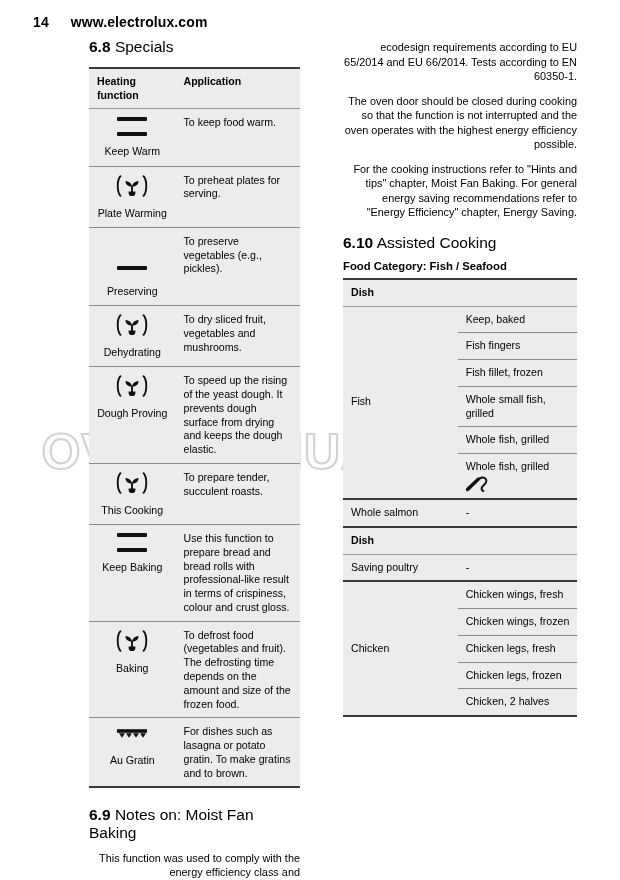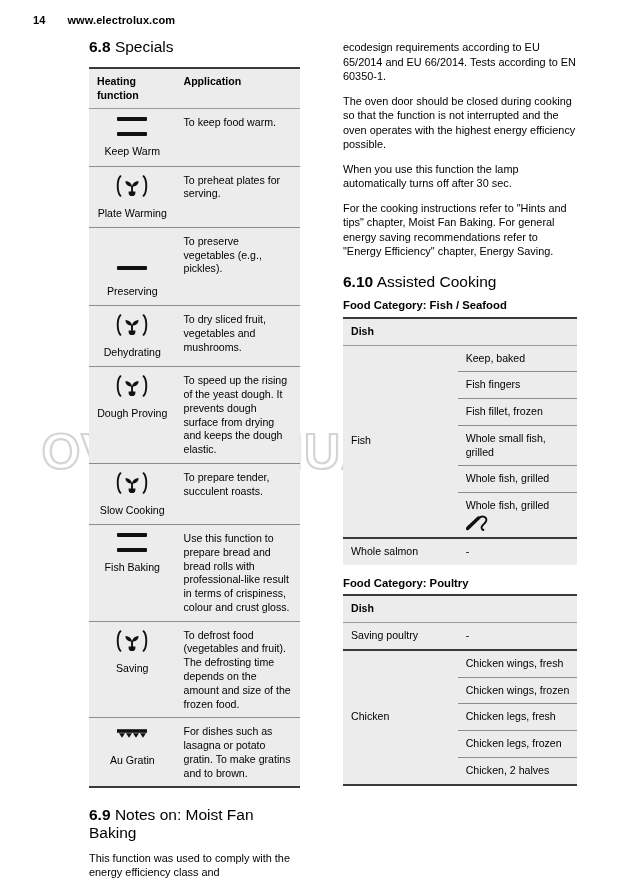--- a/index.html
+++ b/index.html
@@ -15,21 +15,21 @@
     width: 620px; height: 880px;
     overflow: hidden;
     background: #fff;
   }
 
   
   .pg-header {
     position: absolute;
     top: 14px; left: 33px;
     display: flex; align-items: baseline; gap: 22px;
-    font-size: 11px; font-weight: bold;
+    font-size: 14px; font-weight: bold;
     letter-spacing: .1px;
   }
 
   
   .col-left {
     position: absolute;
     top: 38px; left: 89px; width: 211px;
   }
   .col-right {
     position: absolute;
@@ -49,20 +49,21 @@
     font-size: 11.3px;
     font-weight: bold;
     line-height: 1.2;
   }
 
   
   p.body {
     margin: 0 0 10px 0;
     font-size: 10.9px;
     line-height: 1.33;
+    text-align: right;
   }
   p.body:last-child { margin-bottom: 0; }
 
   
   table.t {
     width: 100%;
     border-collapse: collapse;
     background: #ececec;
     font-size: 10.6px;
   }
@@ -249,49 +250,49 @@
             <span class="icon-wrap icon-fan">
               <svg width="34" height="24" viewBox="0 0 34 24">
                 <path d="M5.5 2.2 C1.8 6.0 1.8 18.0 5.5 21.8" fill="none" stroke="#111" stroke-width="1.9" stroke-linecap="round"></path>
                 <path d="M28.5 2.2 C32.2 6.0 32.2 18.0 28.5 21.8" fill="none" stroke="#111" stroke-width="1.9" stroke-linecap="round"></path>
                 <path d="M17 12.6 C17 10.4 14.6 7.2 10.6 7.0 C10.0 10.4 13.2 12.6 17 12.6 Z" fill="#111"></path>
                 <path d="M17 12.6 C17 10.4 19.4 7.2 23.4 7.0 C24.0 10.4 20.8 12.6 17 12.6 Z" fill="#111"></path>
                 <rect x="16.1" y="12.0" width="1.9" height="6.2" fill="#111"></rect>
                 <path d="M13.6 17.6 h6.8 v1.1 a3.4 3.4 0 0 1 -6.8 0 Z" fill="#111"></path>
               </svg>
             </span>
-            <span class="fn-label">Slow Cooking</span>
+            <span class="fn-label">This Cooking</span>
           </td>
           <td class="app">To prepare tender, succulent roasts.</td>
         </tr>
 
         <tr>
           <td class="fn">
             <span class="icon-wrap">
               <span class="bar"></span>
                 <span class="bar"></span>
             </span>
-            <span class="fn-label">Fish Baking</span>
+            <span class="fn-label">Keep Baking</span>
           </td>
           <td class="app">Use this function to prepare bread and bread rolls with professional-like result in terms of crispiness, colour and crust gloss.</td>
         </tr>
 
         <tr>
           <td class="fn">
             <span class="icon-wrap icon-fan">
               <svg width="34" height="24" viewBox="0 0 34 24">
                 <path d="M5.5 2.2 C1.8 6.0 1.8 18.0 5.5 21.8" fill="none" stroke="#111" stroke-width="1.9" stroke-linecap="round"></path>
                 <path d="M28.5 2.2 C32.2 6.0 32.2 18.0 28.5 21.8" fill="none" stroke="#111" stroke-width="1.9" stroke-linecap="round"></path>
                 <path d="M17 12.6 C17 10.4 14.6 7.2 10.6 7.0 C10.0 10.4 13.2 12.6 17 12.6 Z" fill="#111"></path>
                 <path d="M17 12.6 C17 10.4 19.4 7.2 23.4 7.0 C24.0 10.4 20.8 12.6 17 12.6 Z" fill="#111"></path>
                 <rect x="16.1" y="12.0" width="1.9" height="6.2" fill="#111"></rect>
                 <path d="M13.6 17.6 h6.8 v1.1 a3.4 3.4 0 0 1 -6.8 0 Z" fill="#111"></path>
               </svg>
             </span>
-            <span class="fn-label">Saving</span>
+            <span class="fn-label">Baking</span>
           </td>
           <td class="app">To defrost food (vegetables and fruit). The defrosting time depends on the amount and size of the frozen food.</td>
         </tr>
 
         <tr>
           <td class="fn">
             <span class="icon-wrap icon-gratin">
               <svg width="34" height="15" viewBox="0 0 34 15">
                 <rect x="2" y="1.2" width="30" height="3.6" fill="#111"></rect>
                 <path d="M4.0 5.2 h6.0 l-3.0 4.6 Z" fill="#111"></path>
@@ -311,21 +312,20 @@
       <b>6.9</b>
       <span>Notes on: Moist Fan Baking</span>
     </h2>
     <p class="body">This function was used to comply with the energy efficiency class and</p>
   </div>
 
   <div class="col-right">
 
     <p class="body">ecodesign requirements according to EU 65/2014 and EU 66/2014. Tests according to EN 60350-1.</p>
     <p class="body">The oven door should be closed during cooking so that the function is not interrupted and the oven operates with the highest energy efficiency possible.</p>
-    <p class="body">When you use this function the lamp automatically turns off after 30 sec.</p>
     <p class="body" style="margin-bottom:14px;">For the cooking instructions refer to "Hints and tips" chapter, Moist Fan Baking. For general energy saving recommendations refer to "Energy Efficiency" chapter, Energy Saving.</p>
 
     <h2 class="sec" style="margin-bottom:9px;">
       <b>6.10</b>
       <span>Assisted Cooking</span>
     </h2>
 
     <h3 class="cat">Food Category: Fish / Seafood</h3>
     <table class="t t-assist">
       <colgroup>
@@ -366,21 +366,20 @@
             </span>
           </td>
         </tr>
         <tr class="thick">
           <td class="dish">Whole salmon</td>
           <td class="sub">-</td>
         </tr>
       </tbody>
     </table>
 
-    <h3 class="cat" style="margin-top:12px;">Food Category: Poultry</h3>
     <table class="t t-assist bottom-rule">
       <colgroup>
           <col class="c1">
           <col class="c2">
         </colgroup>
       <thead>
         <tr>
           <th colspan="2">Dish</th>
         </tr>
       </thead>

